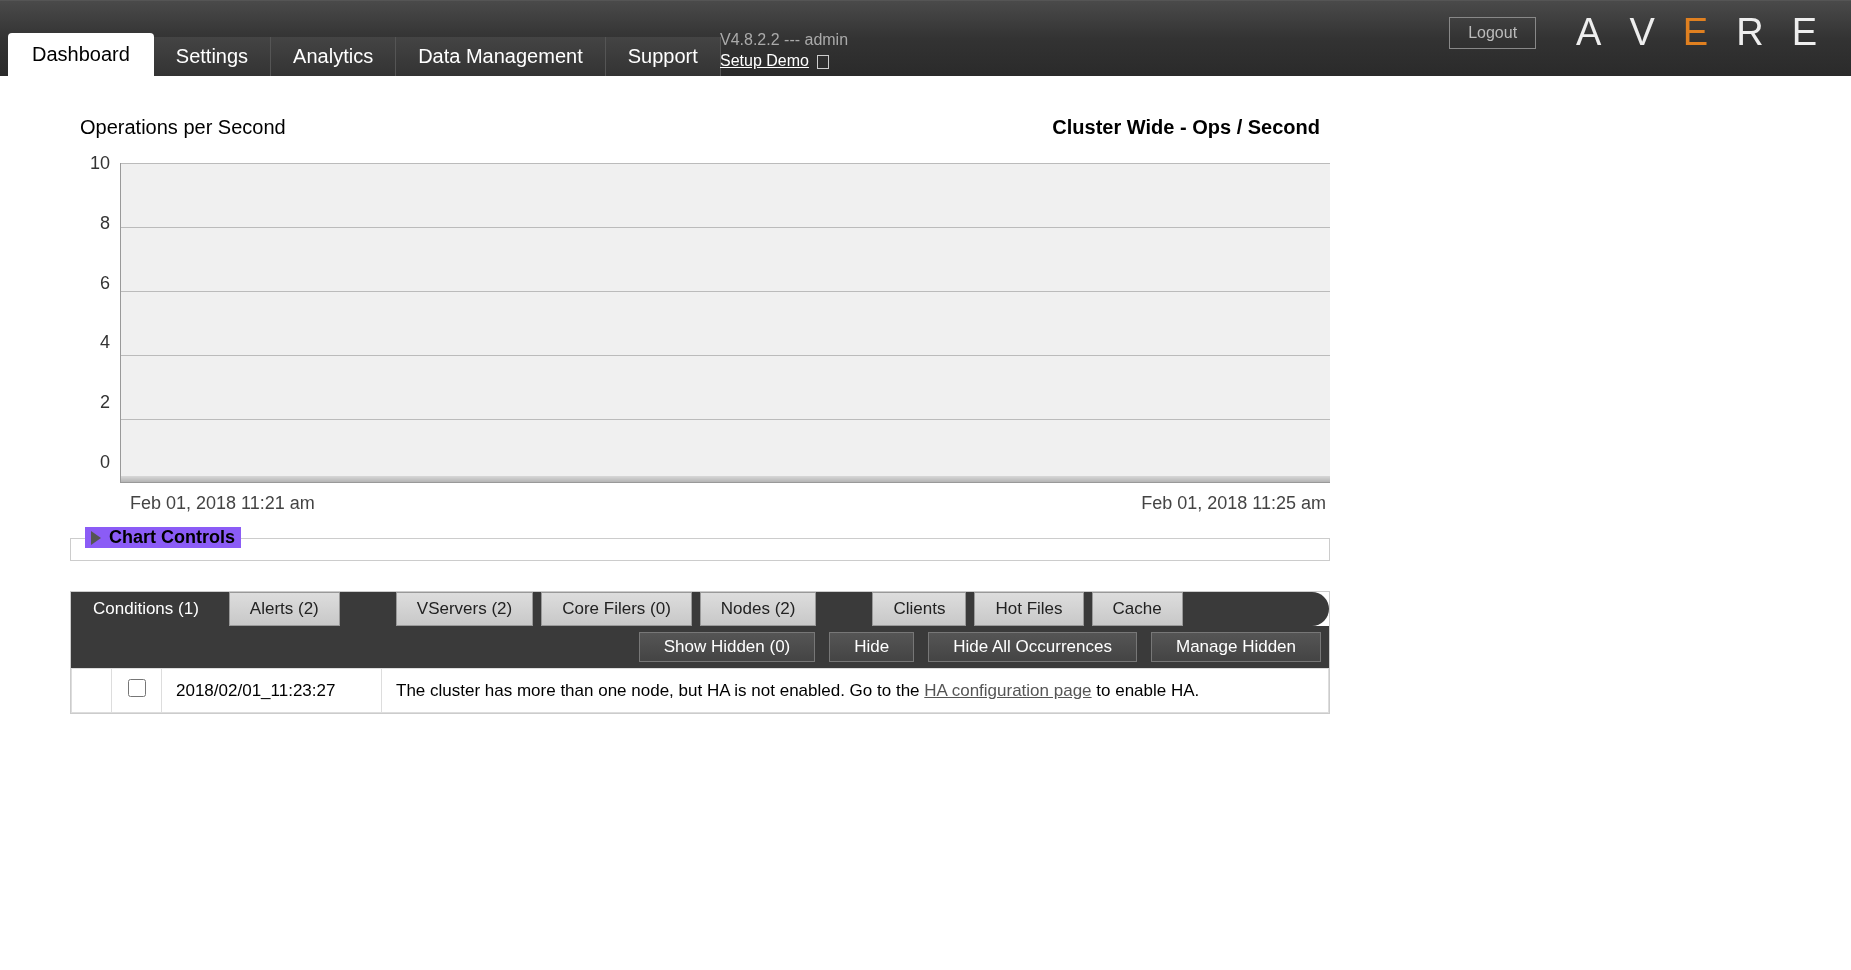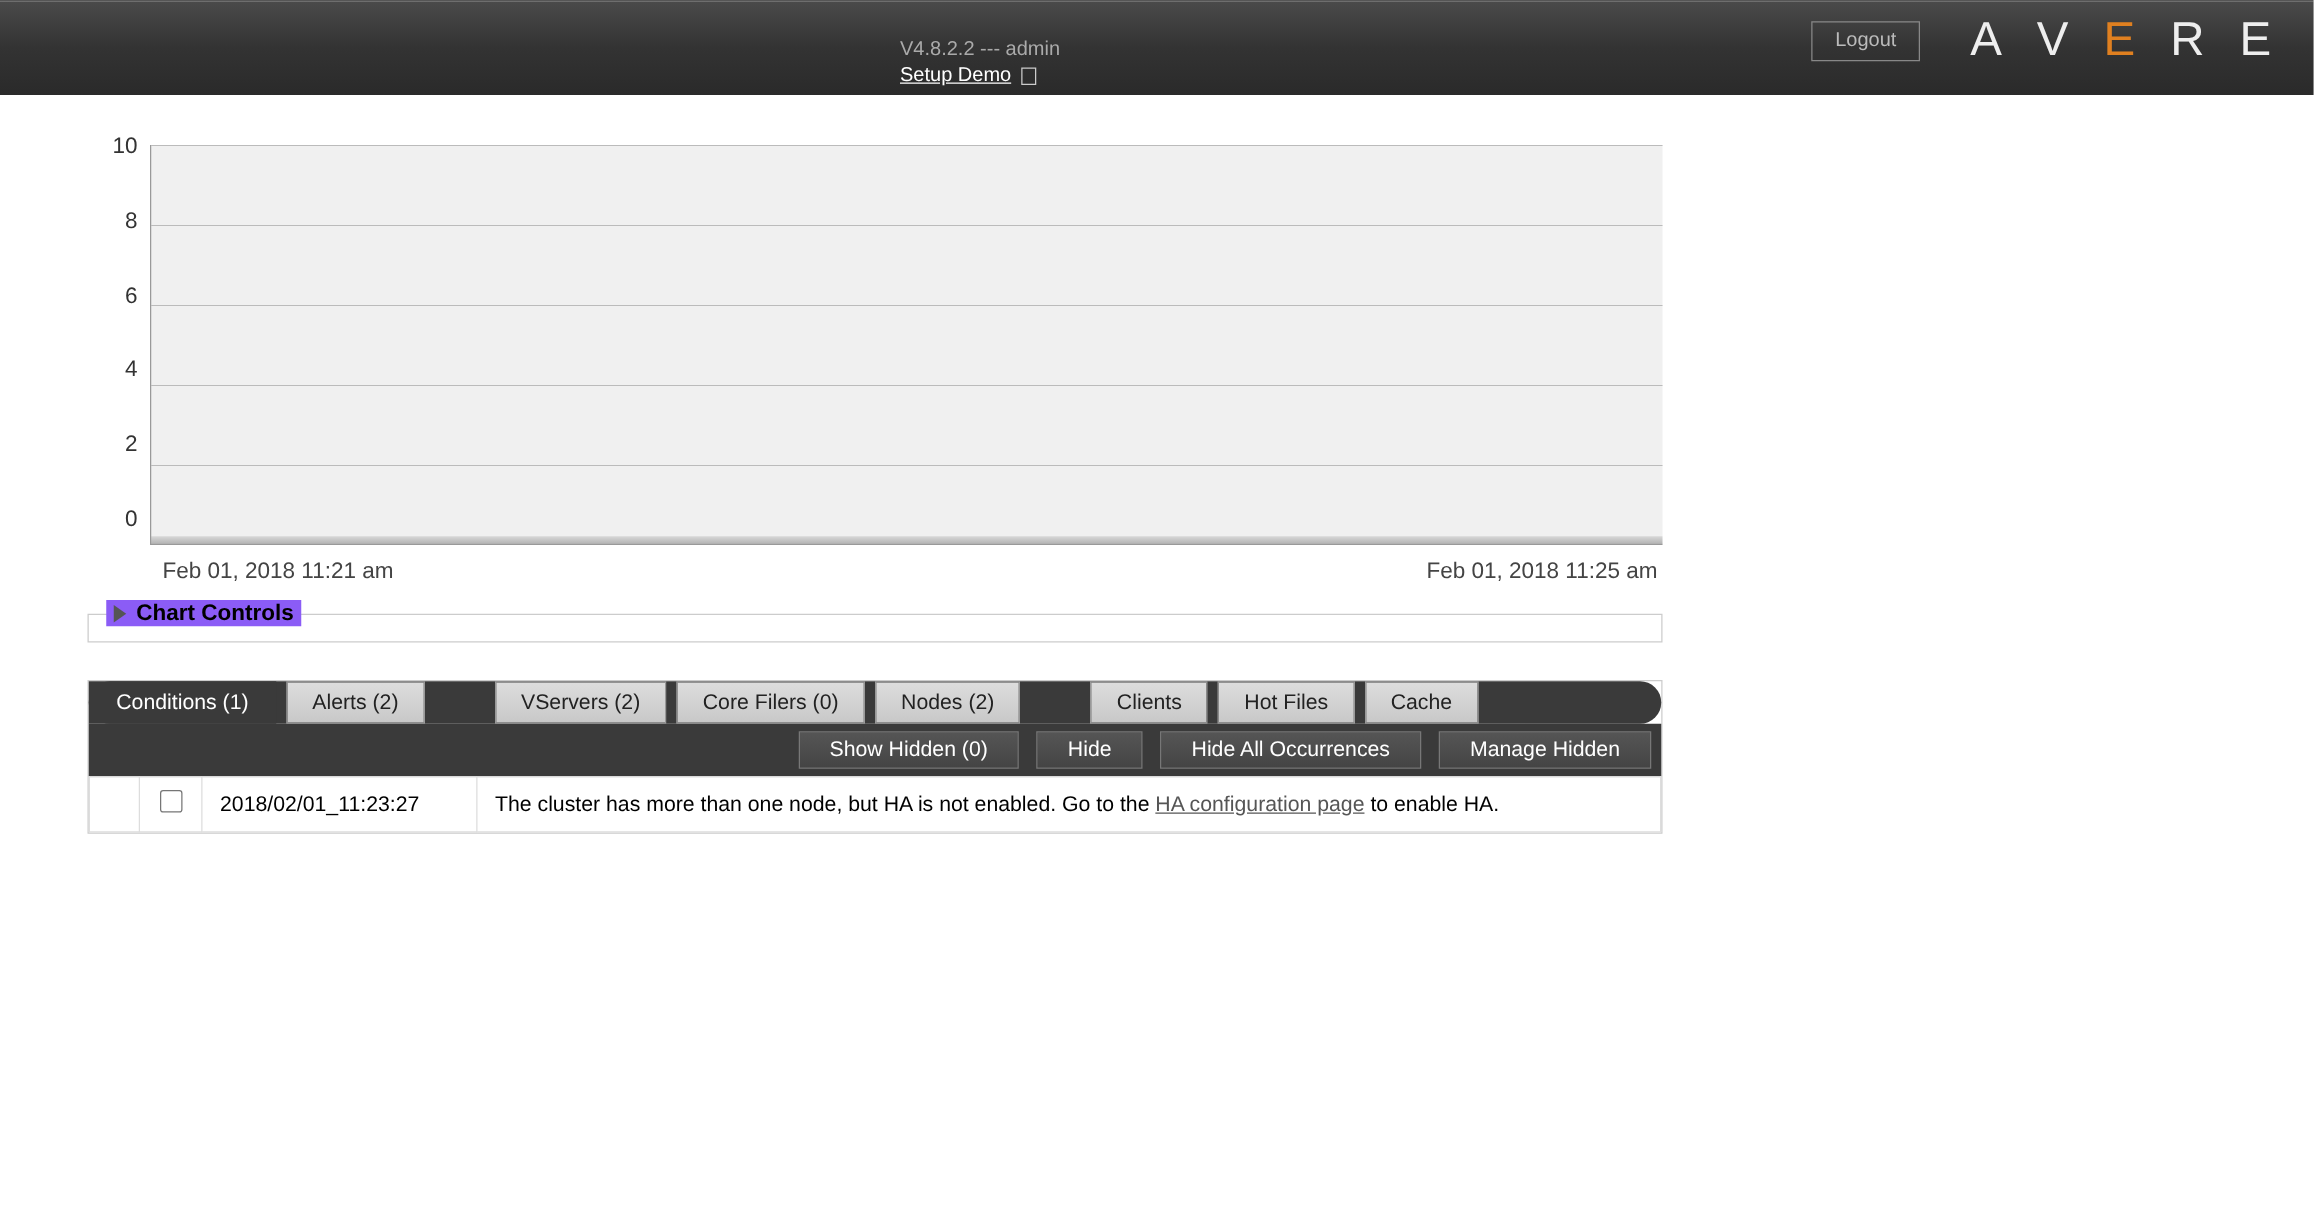--- a/index.html
+++ b/index.html
@@ -271,30 +271,41 @@
     <button class="logout-btn">Logout</button>
     <div class="logo">
       <span>A</span>
       <span>V</span>
       <span class="logo-e">E</span>
       <span>R</span>
       <span>E</span>
     </div>
   </div>
 
+  <div class="nav-tabs">
+    <div class="nav-tab active">Dashboard</div>
+    <div class="nav-tab">Settings</div>
+    <div class="nav-tab">Analytics</div>
+    <div class="nav-tab">Data Management</div>
+    <div class="nav-tab">Support</div>
+  </div>
 
   <div class="header-info">
     <div>V4.8.2.2 --- admin</div>
     <span class="setup-demo">Setup Demo</span>
     <span class="doc-icon"></span>
   </div>
 </div>
 
 <div class="content">
 
+  <div class="chart-header">
+    <div class="chart-title-left">Operations per Second</div>
+    <div class="chart-title-right">Cluster Wide - Ops / Second</div>
+  </div>
 
   <div class="chart-area">
     <div class="y-axis">
       <span>10</span>
       <span>8</span>
       <span>6</span>
       <span>4</span>
       <span>2</span>
       <span>0</span>
     </div>

